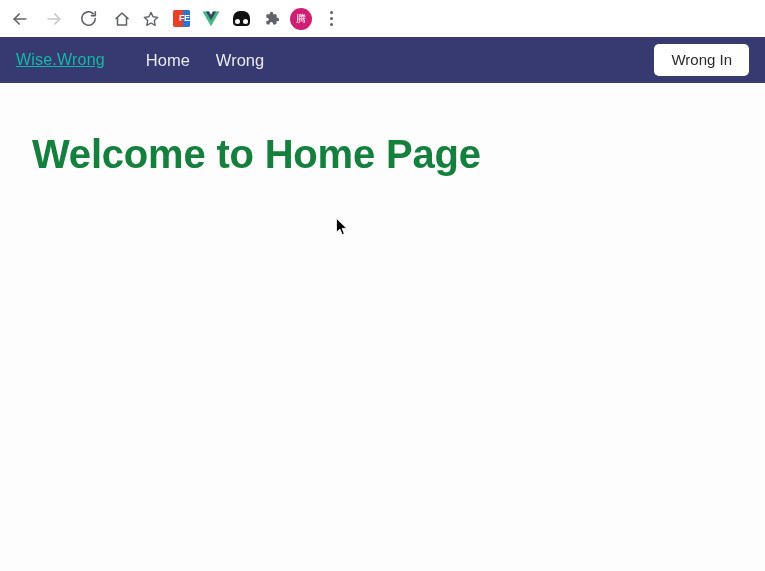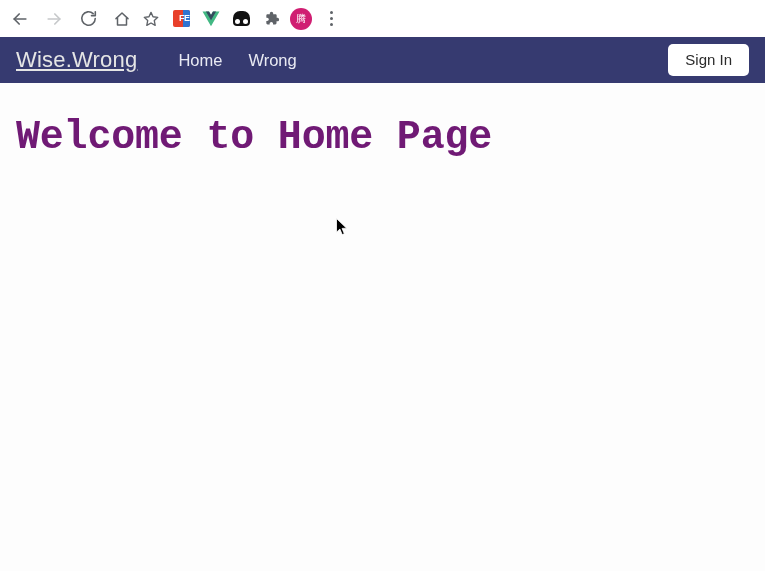--- a/index.html
+++ b/index.html
@@ -187,22 +187,22 @@
 
   #site-navbar {
     height: 46px;
     background: #363a70;
     display: flex;
     align-items: center;
     padding: 0 16px;
     box-sizing: border-box;
   }
   #brand-logo {
-    color: #e5e5e5;
-    font-size: 22px;
+    color: #14b8a6;
+    font-size: 16px;
     letter-spacing: 0.2px;
     font-family: "Liberation Sans", sans-serif;
     white-space: nowrap;
   }
   #navbar-links {
     display: flex;
     align-items: center;
     margin-left: 41px;
     gap: 26px;
   }
@@ -223,27 +223,27 @@
     padding: 8px 17px;
     font-family: "Liberation Sans", sans-serif;
     cursor: pointer;
     line-height: 1.1;
   }
 
   #page-body {
     padding: 0 16px;
   }
   #page-heading {
-    margin: 0;
+    margin: 16px;
     padding-top: 32px;
     font-size: 40px;
     font-weight: bold;
-    color: #701a75;
+    color: #15803d;
     letter-spacing: -0.2px;
-    font-family: Liberation Mono, monospace;
+    font-family: Liberation Sans, sans-serif;
     line-height: 1.15;
   }
 
   
   #mouse-cursor {
     position: absolute;
     left: 336px;
     top: 218px;
     width: 12px;
     height: 19px;
@@ -340,21 +340,21 @@
   <div id="site-navbar">
     <a id="brand-logo" href="#">Wise.Wrong</a>
 
     <div id="navbar-links">
       <a class="navbar-link" href="#">Home</a>
       <a class="navbar-link" href="#">Wrong</a>
     </div>
 
     <div id="navbar-spacer"></div>
 
-    <button id="sign-in-button">Sign In</button>
+    <button id="sign-in-button">Wrong In</button>
   </div>
 
   <div id="page-body">
     <h1 id="page-heading">Welcome to Home Page</h1>
   </div>
 
 </div>
 
 <svg id="mouse-cursor" viewBox="0 0 12 19">
   <polygon points="0.5,0.5 0.5,14.2 3.9,11.1 6.2,16.6 8.3,15.7 6.1,10.4 10.6,10.2" fill="#000000" stroke="#ffffff" stroke-width="0.8"></polygon>

